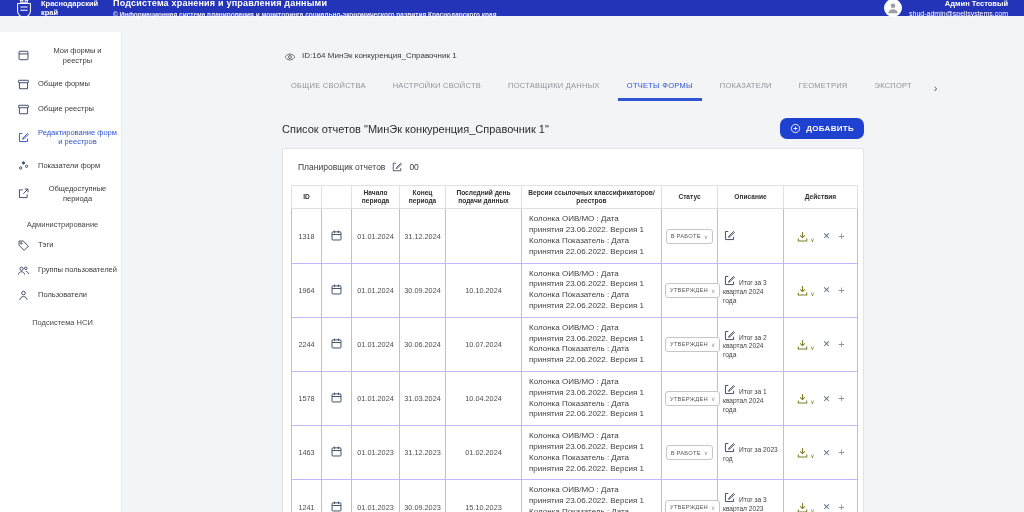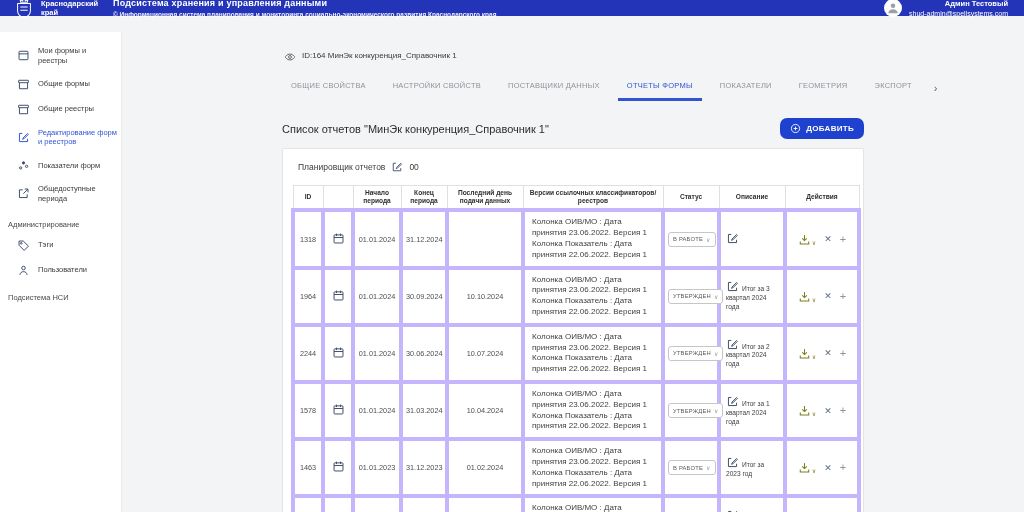--- a/index.html
+++ b/index.html
@@ -14,21 +14,21 @@
   .app-title { font-size:9px; font-weight:bold; letter-spacing:.2px; }
   .app-subtitle { font-size:6.5px; margin-top:3px; opacity:.92; font-weight:bold; }
   .top-spacer { flex:1; }
   .user { display:flex; align-items:center; gap:7px; margin-right:16px; }
   .avatar { width:18px; height:18px; border-radius:50%; background:#fff; display:flex; align-items:center; justify-content:center; overflow:hidden; }
   .user-texts { text-align:right; }
   .user-name { font-size:7.5px; font-weight:bold; }
   .user-email { font-size:7px; margin-top:2px; }
 
   
-  .sidebar { position:absolute; top:32px; left:0; bottom:0; width:122px; background:#fff; border-right:1px solid #ebebeb; padding-top:8px; }
+  .sidebar { position:absolute; top:32px; left:0; bottom:0; width:122px; background:#fff; border-right:1px solid #ebebeb; padding-top:8px;text-align:center; }
   .side-item { display:flex; align-items:center; gap:8px; padding:6px 4px 6px 17px; cursor:pointer; }
   .side-item .sicon { width:13px; height:13px; color:#3e4c66; flex:0 0 13px; display:flex; }
   .side-item .slabel { font-size:7.5px; color:#3a3a3a; line-height:1.3; }
   .side-item.active .slabel { color:#2f55d2; }
   .side-item.active .sicon { color:#2f55d2; }
   .side-section { font-size:7.5px; color:#4a4a4a; padding:10px 4px 4px 8px; }
   .sicon svg, .micon svg { display:block; }
 
   
   .main { position:absolute; top:32px; left:122px; right:0; bottom:0; background:#f3f4f6; overflow:hidden; }
@@ -46,21 +46,21 @@
   .page-title { font-size:11px; color:#2c2c2c; }
   .add-btn { display:flex; align-items:center; gap:5px; background:#1e41d0; color:#fff; border:none; border-radius:7px; font-size:8px; font-weight:bold; letter-spacing:.3px; padding:5px 10px; cursor:pointer; font-family:inherit; }
   .add-btn .micon { color:#fff; display:flex; }
 
   .card { width:582px; margin-top:9px; background:#fff; border:1px solid #e4e4e4; border-radius:2px; padding:10px 8px; height:420px; }
   .planner { display:flex; align-items:center; gap:6px; font-size:8.5px; color:#3c3c3c; padding:2px 0 12px 7px; }
   .planner .micon { color:#3e4c66; display:flex; cursor:pointer; }
 
   table { border-collapse:collapse; table-layout:fixed; width:566px; }
   th { border:1px solid #e0e0e0; font-size:6.6px; font-weight:bold; color:#2f2f2f; text-align:center; padding:3px 2px; line-height:1.25; }
-  td { border:4px solid #c4b5fd; font-size:7.3px; color:#4e4e4e; text-align:center; padding:4px 3px; vertical-align:middle; }
+  td { border:1px solid #c4b5fd; font-size:7.3px; color:#4e4e4e; text-align:center; padding:4px 3px; vertical-align:middle; }
   col.c-id{width:30px;} col.c-cal{width:30px;} col.c-start{width:48px;} col.c-end{width:46px;}
   col.c-dead{width:76px;} col.c-ver{width:140px;} col.c-st{width:56px;} col.c-desc{width:66px;} col.c-act{width:74px;}
   td.versions { text-align:left; font-size:8px; color:#3f3f3f; padding:5px 7px; line-height:1.35; }
   .chip { display:inline-flex; align-items:center; gap:3px; border:1px solid #c6c6c6; border-radius:3px; background:#fff; padding:3px 4px; font-size:5.8px; color:#5a5a5a; letter-spacing:.2px; cursor:pointer; white-space:nowrap; }
   .chip .chev { color:#9a9a9a; font-size:6px; }
   td.desc { font-size:6.6px; color:#3f3f3f; text-align:left; padding:4px 5px; line-height:1.35; }
   td.desc .micon { color:#3e4c66; display:inline-flex; vertical-align:-2px; margin-right:3px; cursor:pointer; }
   .actions-wrap { display:flex; align-items:center; justify-content:center; gap:8px; }
   .dl-group { display:flex; align-items:flex-end; gap:1px; color:#7d7d21; cursor:pointer; }
   .dl-group .chev { font-size:6px; color:#7d7d21; }
@@ -158,20 +158,31 @@
     </div>
     <div class="side-section">Администрирование</div>
     <div class="side-item">
       <span class="sicon">
         <svg width="13" height="13" viewBox="0 0 16 16" fill="none" stroke="currentColor" stroke-width="1.2">
           <path d="M2.5 2.5h5.2L14 8.8 8.8 14 2.5 7.7z"></path>
           <circle cx="5.3" cy="5.3" r="1"></circle>
         </svg>
       </span>
       <span class="slabel">Тэги</span>
+    </div>
+    <div class="side-item">
+      <span class="sicon">
+        <svg width="13" height="13" viewBox="0 0 16 16" fill="none" stroke="currentColor" stroke-width="1.2">
+          <circle cx="5.6" cy="5.8" r="2"></circle>
+          <path d="M1.8 13c.3-2.3 1.9-3.5 3.8-3.5S9.1 10.7 9.4 13"></path>
+          <circle cx="10.8" cy="5.3" r="1.6"></circle>
+          <path d="M10.8 9.2c1.9 0 3.2 1.4 3.5 3.3"></path>
+        </svg>
+      </span>
+      <span class="slabel">Группы пользователей</span>
     </div>
     <div class="side-item">
       <span class="sicon">
         <svg width="13" height="13" viewBox="0 0 16 16" fill="none" stroke="currentColor" stroke-width="1.2">
           <circle cx="8" cy="5" r="2.2"></circle>
           <path d="M3.6 13.4c.3-2.6 2-4 4.4-4s4.1 1.4 4.4 4"></path>
         </svg>
       </span>
       <span class="slabel">Пользователи</span>
     </div>

